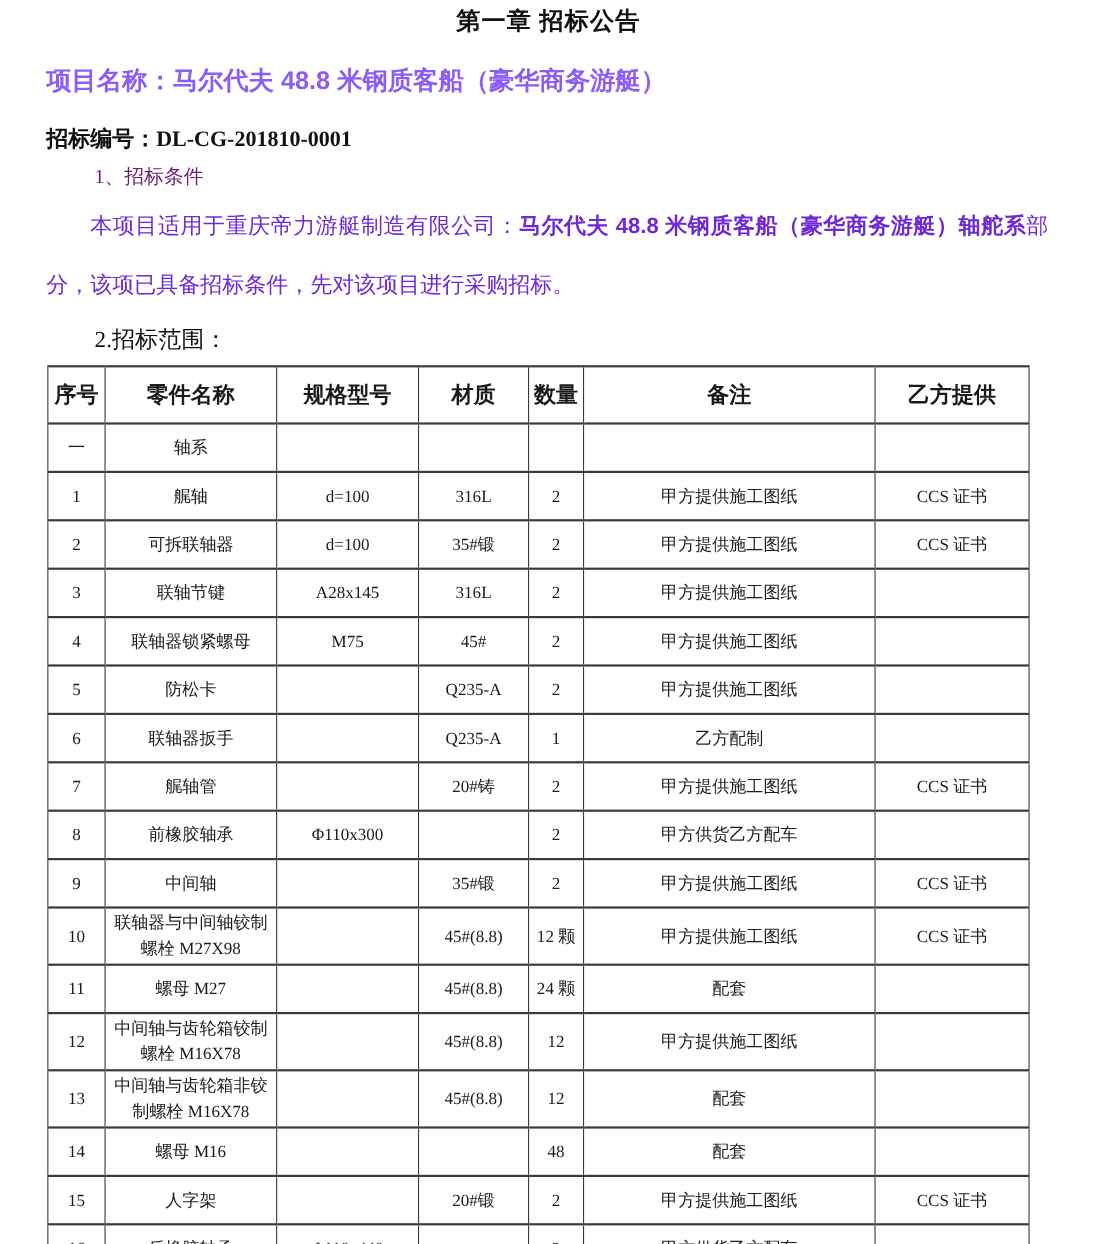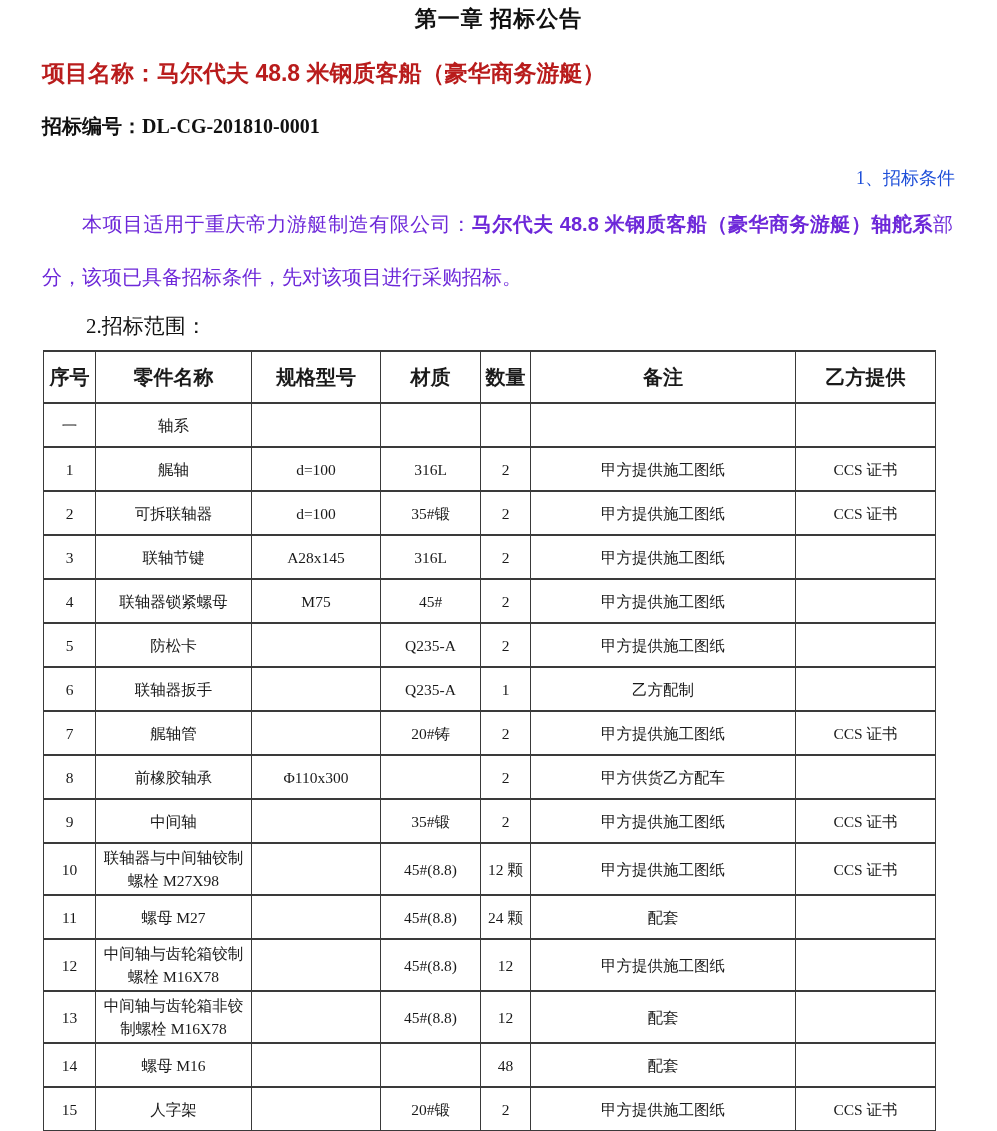--- a/index.html
+++ b/index.html
@@ -19,33 +19,32 @@
     font-size: 22px;
     font-weight: 600;
     letter-spacing: 1px;
     color: #111;
   }
   .project-heading {
     margin: 24px 42px 0 42px;
     font-family: "Liberation Sans", "DejaVu Sans", sans-serif;
     font-weight: bold;
     font-size: 23px;
-    color: #b91c1c;
+    color: #8b5cf6;
   }
   .bid-number {
     margin: 24px 42px 0 42px;
     font-size: 20px;
     color: #111;
     font-weight: bold;
   }
   .section-heading-1 {
-    margin: 26px 42px 0 86px;
+    margin: 8px 42px 0 86px;
     font-size: 18px;
-    color: #1d4ed8;
-    text-align: right;
+    color: #701a75;
   }
   .body-paragraph {
     margin: 8px 44px 0 42px;
     font-size: 20px;
     line-height: 53px;
     text-align: justify;
     text-indent: 2em;
     color: #6d28d9;
   }
   .body-paragraph .hei {

